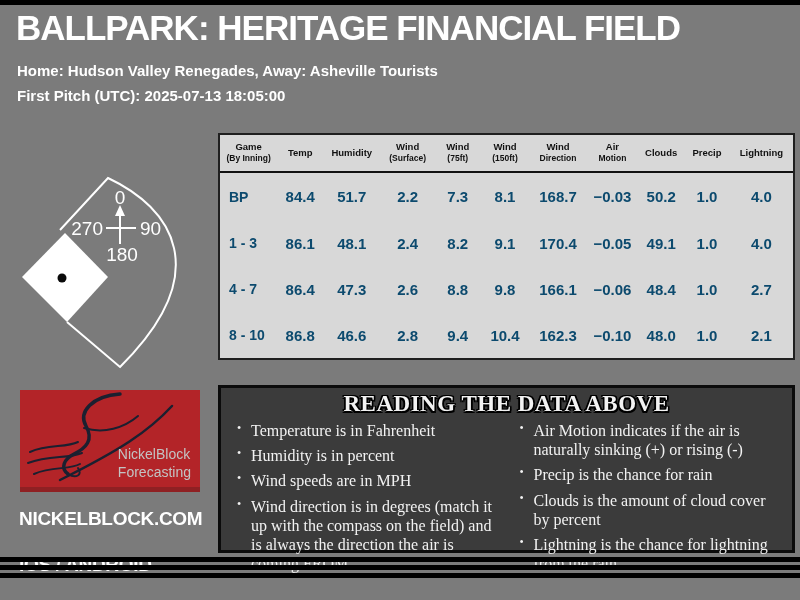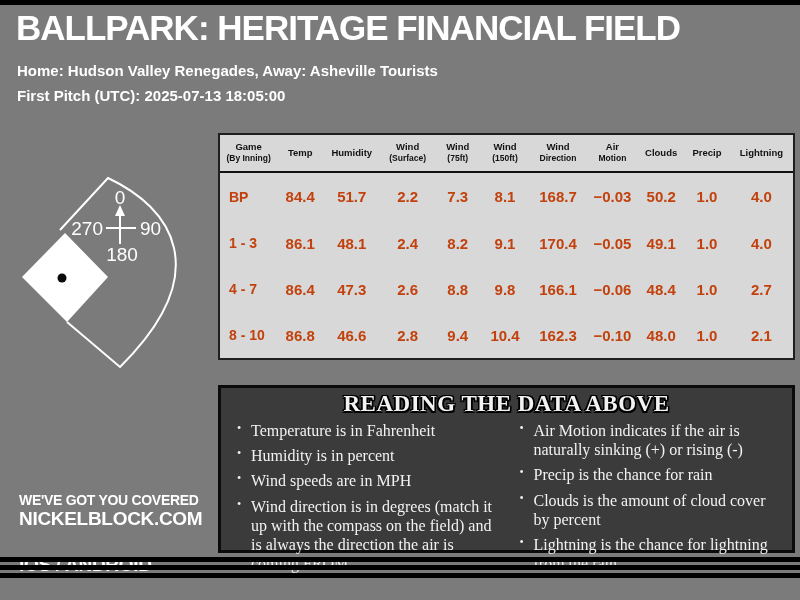--- a/index.html
+++ b/index.html
@@ -17,21 +17,21 @@
   .sub1{top:62px;} .sub2{top:87px;}
 
   .field-svg{position:absolute;left:10px;top:140px;}
 
   .table-panel{position:absolute;left:218px;top:133px;width:577px;height:227px;
                background:#d8d8d8;border:2px solid #1f1f1f;box-sizing:border-box;}
   table.wx{width:100%;height:100%;border-collapse:collapse;table-layout:fixed;}
   table.wx th{font-size:9.5px;font-weight:bold;color:#111;text-align:center;vertical-align:middle;
               border-bottom:2px solid #111;height:36px;padding:0;line-height:1.15;}
   table.wx th .l2{font-size:8.5px;}
-  table.wx td{font-size:15px;font-weight:bold;color:#c2410c;text-align:center;vertical-align:middle;padding:0;}
+  table.wx td{font-size:15px;font-weight:bold;color:#0c4a6e;text-align:center;vertical-align:middle;padding:0;}
   table.wx td.rowlab{text-align:left;padding-left:9px;font-size:14px;}
 
   .legend-panel{position:absolute;left:218px;top:385px;width:577px;height:168px;
                 background:#3b3b3b;border:3px solid #0b0b0b;box-sizing:border-box;color:#f2f2f2;font-family:Liberation Serif, serif;}
   .legend-title{margin-top:3px;text-align:center;font-size:23px;font-weight:bold;letter-spacing:0.5px;
      text-shadow:-1.5px -1.5px 0 #000,1.5px -1.5px 0 #000,-1.5px 1.5px 0 #000,1.5px 1.5px 0 #000,
                  0 -1.5px 0 #000,0 1.5px 0 #000,-1.5px 0 0 #000,1.5px 0 0 #000;}
   .legend-cols{display:flex;gap:20px;padding:4px 12px 0 14px;}
   .legend-col{flex:1;}
   .legend-col ul{margin:0;padding:0;list-style:none;}
@@ -155,21 +155,37 @@
           <td>162.3</td>
           <td>−0.10</td>
           <td>48.0</td>
           <td>1.0</td>
           <td>2.1</td>
         </tr>
       </tbody>
     </table>
   </div>
 
-  <div class="brand tagline">WE'VE GOT YOU COVERED</div>
+  <div class="logo-box">
+    <svg width="180" height="97" viewBox="0 0 180 97">
+      <g fill="none" stroke="#1b2030" stroke-linecap="round">
+        <path stroke-width="3.5" d="M 100,4 C 72,6 58,22 66,36 C 74,50 66,58 54,64 C 44,69 40,78 48,84"></path>
+        <path stroke-width="2.5" d="M 152,16 C 128,42 100,60 40,90"></path>
+        <path stroke-width="2" d="M 64,38 C 84,44 104,38 118,26"></path>
+        <path stroke-width="2" d="M 10,62 C 28,54 46,58 58,52"></path>
+        <path stroke-width="2" d="M 8,73 C 30,65 48,69 62,63"></path>
+        <path stroke-width="2" d="M 14,84 C 32,76 50,80 60,74"></path>
+        <path stroke-width="2" d="M 48,84 C 56,89 63,85 58,78"></path>
+      </g>
+    </svg>
+    <div class="logo-text">
+      <div>NickelBlock</div>
+      <div>Forecasting</div>
+    </div>
+  </div>
   <div class="brand website">NICKELBLOCK.COM</div>
   <div class="brand platforms">iOS / ANDROID</div>
 
   <div class="legend-panel">
     <div class="legend-title">READING THE DATA ABOVE</div>
     <div class="legend-cols">
       <div class="legend-col">
         <ul>
           <li>Temperature is in Fahrenheit</li>
           <li>Humidity is in percent</li>

